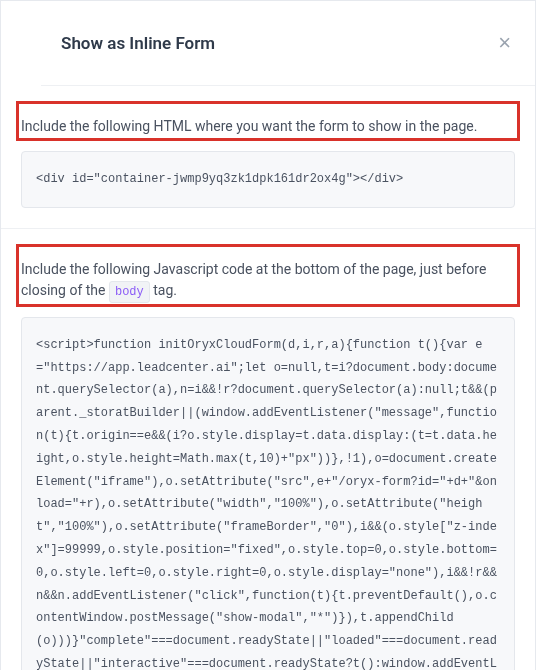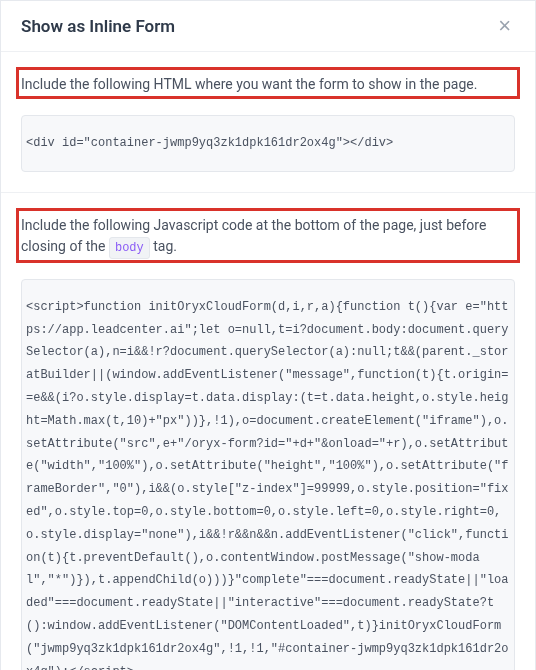--- a/index.html
+++ b/index.html
@@ -11,22 +11,23 @@
     width: 536px;
   }
   .modal {
     background: #fff;
     border: 1px solid #e6e9ee;
   }
   .modal-header {
     display: flex;
     align-items: center;
     justify-content: space-between;
-    padding: 14px 20px;
+    padding: 31px 20px;
     border-bottom: 1px solid #eef0f3;
+    margin-left: 40px;
   }
   .modal-title {
     font-size: 17px;
     font-weight: 600;
     color: #2f3a4a;
   }
   .close-btn {
     background: none;
     border: none;
     font-size: 22px;
@@ -44,39 +45,39 @@
   }
   .section:last-child { border-bottom: none; }
   .instr {
     font-size: 14px;
     color: #4a5260;
     line-height: 1.5;
     margin-bottom: 14px;
   }
   .hl {
     border: 3px solid #d9322a;
-    padding: 4px 2px 1px;
-    margin: -3px -5px 16px;
+    padding: 12px 2px 1px;
+    margin: -3px -5px 10px;
   }
   .tag {
     display: inline-block;
     font-family: "SFMono-Regular", Consolas, "Liberation Mono", Menlo, monospace;
     font-size: 12px;
     background: #f1f3f6;
     border: 1px solid #e4e7ec;
     border-radius: 3px;
     padding: 1px 5px;
     color: #8b5cf6;
     vertical-align: baseline;
   }
   .code-box {
     background: #f7f8fa;
     border: 1px solid #e4e7ec;
     border-radius: 4px;
-    padding: 16px 4px;
+    padding: 16px 14px;
     font-family: "SFMono-Regular", Consolas, "Liberation Mono", Menlo, monospace;
     font-size: 12px;
     color: #4a5260;
     white-space: pre-wrap;
     word-break: break-all;
     line-height: 1.9;
   }
 </style>
 </head>
 <body>

